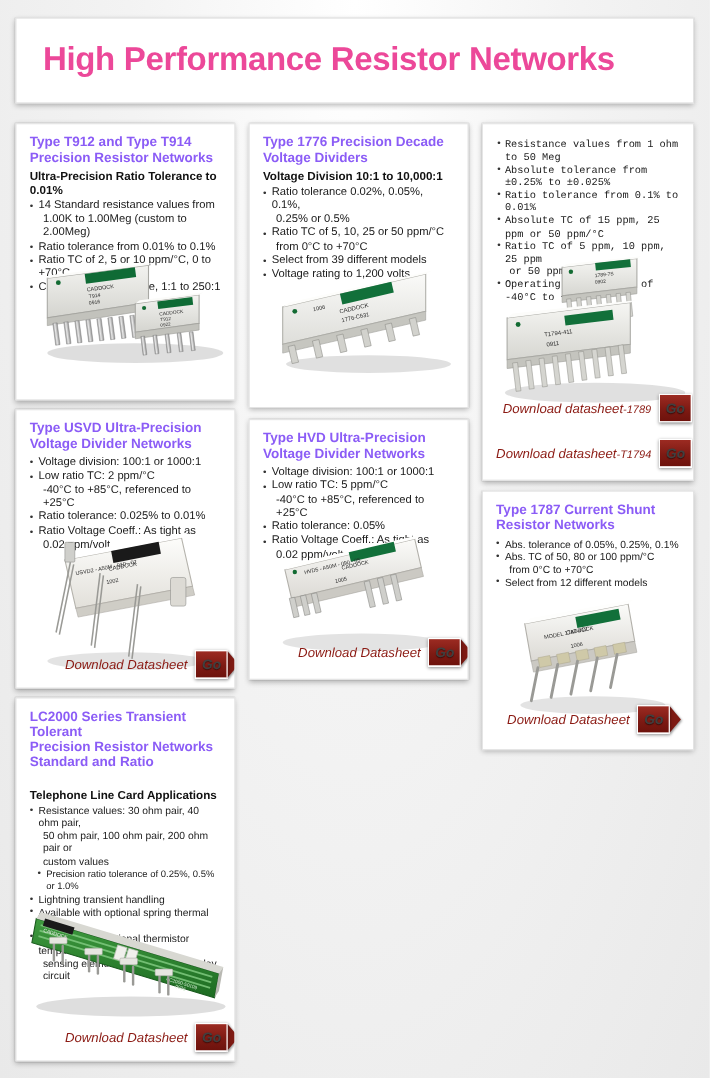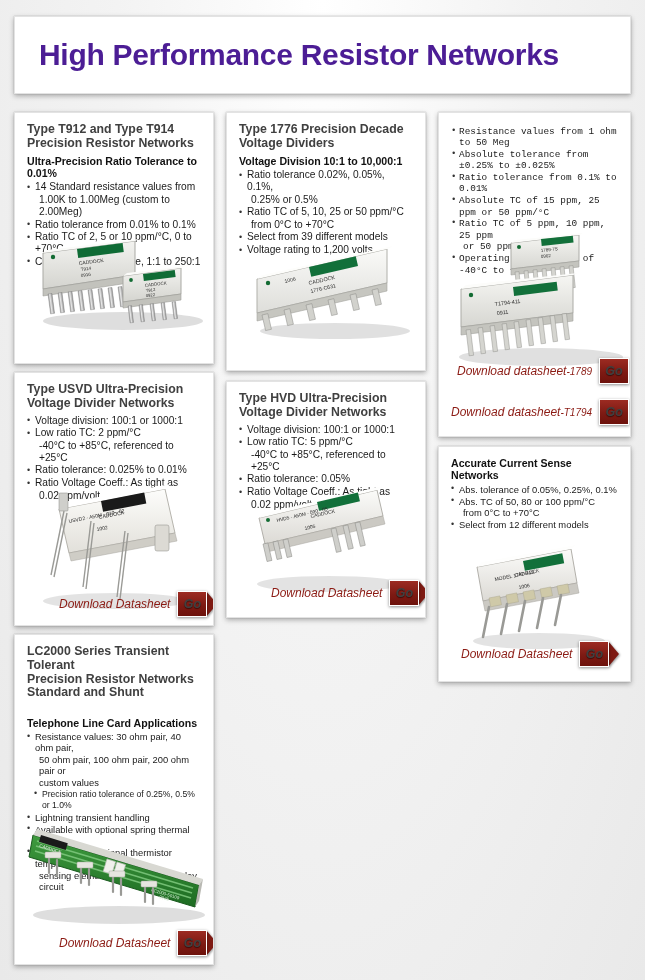--- a/index.html
+++ b/index.html
@@ -24,29 +24,29 @@
     box-shadow:0 2px 5px rgba(0,0,0,0.30), 0 0 1px rgba(0,0,0,.25);
     box-sizing:border-box;
     overflow:hidden;
   }
   
   #header-card{
     left:14px;top:16px;width:617px;height:78px;
     display:flex;align-items:center;
   }
   #header-title{
-    font-size:30px;font-weight:bold;color:#4c1d95;
+    font-size:30px;font-weight:bold;color:#ec4899;
     letter-spacing:-0.3px;
     padding-left:24px;
     white-space:nowrap;
   }
   
   .pad{padding:10px 12px 0 12px;}
   .ptitle{
-    color:#404040;font-weight:bold;font-size:12.3px;line-height:13.8px;
+    color:#8b5cf6;font-weight:bold;font-size:12.3px;line-height:13.8px;
     margin:0 0 4px 0;
   }
   .sub{
     color:#111;font-weight:bold;font-size:10.6px;line-height:12.4px;
     margin:0 0 2px 0;
   }
   ul.bul{margin:0;padding:0;list-style:none;}
   ul.bul li{
     font-size:10.2px;line-height:12.1px;color:#1a1a1a;
     padding-left:8px;position:relative;margin-bottom:0.5px;
@@ -409,21 +409,24 @@
       <span class="go">
         <span class="tip"></span>
         <span class="body"></span>
         <span class="lbl">Go</span>
       </span>
     </div>
   </div>
 
   <div class="card" style="left:438px;top:446px;width:193px;height:236px;">
     <div class="pad">
-      <div class="sub">Accurate Current Sense Networks</div>
+      <div class="ptitle">
+        <span>Type 1787 Current Shunt</span><br>
+        <span>Resistor Networks</span>
+      </div>
       <ul class="bul tight">
         <li>Abs. tolerance of 0.05%, 0.25%, 0.1%</li>
         <li>Abs. TC of 50, 80 or 100 ppm/°C</li>
         <li class="cont">from 0°C to +70°C</li>
         <li>Select from 12 different models</li>
       </ul>
     </div>
     <div class="photo" style="left:22px;top:96px;">
       <svg width="160" height="110" viewBox="0 0 160 110">
         <defs>
@@ -465,21 +468,21 @@
         <span class="lbl">Go</span>
       </span>
     </div>
   </div>
 
   <div class="card" style="left:14px;top:634px;width:200px;height:331px;">
     <div class="pad">
       <div class="ptitle">
         <span>LC2000 Series Transient Tolerant</span><br>
         <span>Precision Resistor Networks</span><br>
-        <span>Standard and Shunt</span>
+        <span>Standard and Ratio</span>
       </div>
       <div class="sub">
         <br>
         <span>Telephone Line Card Applications</span>
       </div>
       <ul class="bul tight">
         <li>Resistance values: 30 ohm pair, 40 ohm pair,</li>
         <li class="cont">50 ohm pair, 100 ohm pair, 200 ohm pair or</li>
         <li class="cont">custom values</li>
         <li style="font-size:8.6px;margin-left:7px;">Precision ratio tolerance of 0.25%, 0.5% or 1.0%</li>

